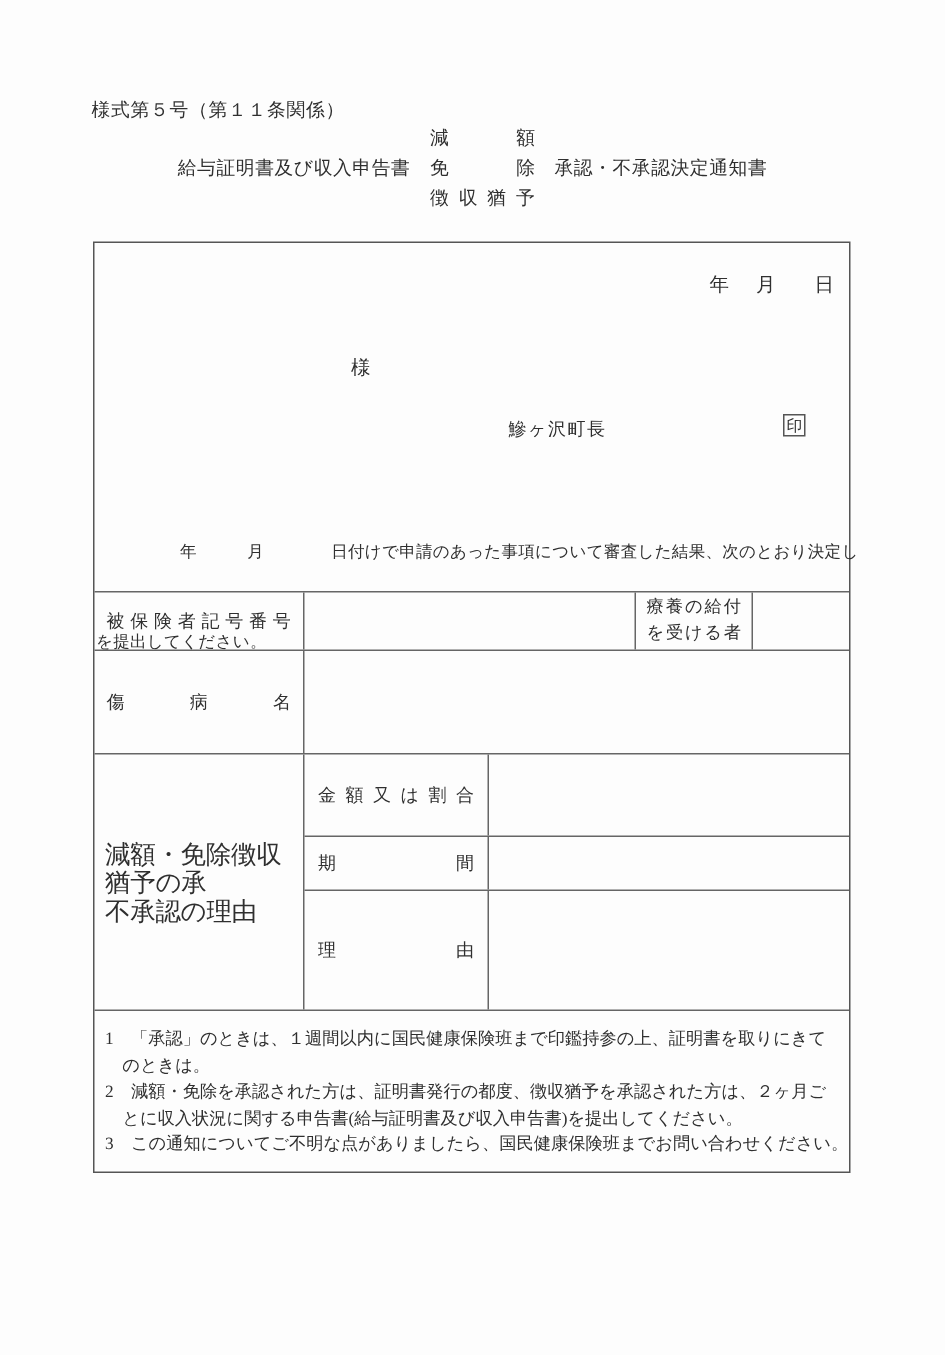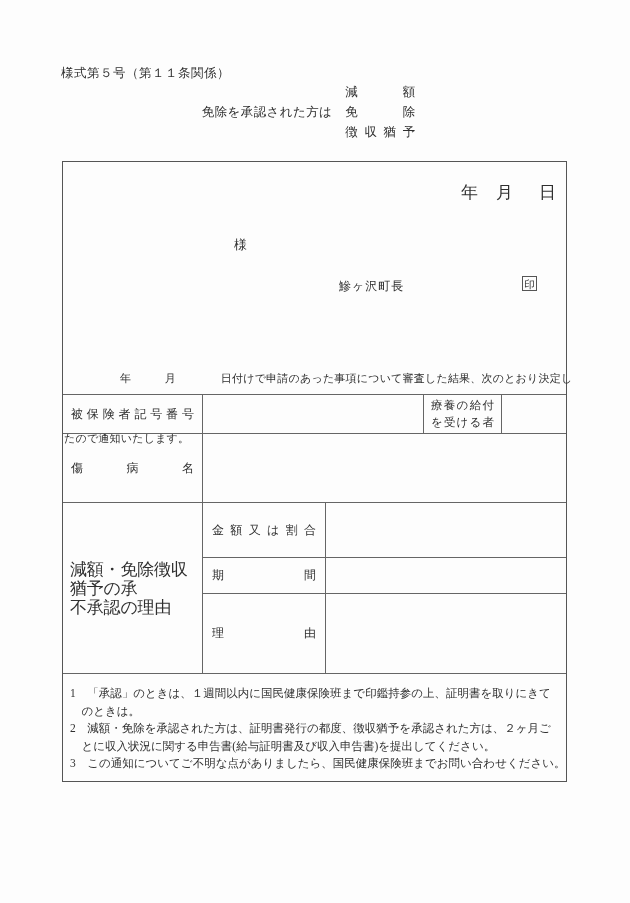--- a/index.html
+++ b/index.html
@@ -14,30 +14,30 @@
     display:flex;justify-content:center;align-items:center;font-size:12.5px;
   }
   .t-stack{margin:0 13px;width:70px;}
   .t-stack .opt{line-height:20px;height:20px;}
   .t-left,.t-right{line-height:20px;letter-spacing:.4px;}
   .justify{display:flex;justify-content:space-between;}
   .outer-box{
     position:absolute;left:62px;top:161px;width:505px;height:621px;
     border:1.5px solid #555;box-sizing:border-box;
   }
-  .date-line{position:absolute;top:19px;right:10px;font-size:17px;margin-left:36px;}
+  .date-line{position:absolute;top:19px;right:10px;font-size:13px;margin-left:36px;}
   .date-line .m{margin-left:18px;} .date-line .d{margin-left:26px;}
   .addressee{position:absolute;left:171px;top:74px;font-size:13px;}
   .sender{position:absolute;left:276px;top:116px;font-size:12px;letter-spacing:1px;}
   .seal-box{
     position:absolute;right:29px;top:114px;width:15px;height:15px;
     border:1px solid #555;font-size:10.5px;line-height:15px;text-align:center;
     box-sizing:border-box;
   }
-  .body-par{position:absolute;left:1px;top:166px;font-size:11px;line-height:20px;white-space:pre;letter-spacing:.2px;}
+  .body-par{position:absolute;left:1px;top:156px;font-size:11px;line-height:20px;white-space:pre;letter-spacing:.2px;}
   .tbl{position:absolute;left:0;top:232px;width:100%;border-top:1px solid #666;box-sizing:border-box;}
   .row{display:flex;box-sizing:border-box;}
   .bt{border-top:1px solid #666;}
   .cell{box-sizing:border-box;display:flex;align-items:center;border-right:1px solid #666;}
   .cell.last{border-right:none;flex:1;}
   .r1{height:38px;} .r2{height:69px;} .r3{height:171px;}
   .w-label{width:140px;padding:0 8px;}
   .w-val1{width:221px;}
   .w-ben{width:78px;padding:0 7px;font-size:11.5px;line-height:17px;}
   .w-sub{width:123px;padding:0 9px;}
@@ -55,53 +55,54 @@
   .note-line{white-space:pre;}
 </style>
 </head>
 <body>
 
 <div class="page">
 
   <div class="form-number">様式第５号（第１１条関係）</div>
 
   <div class="title-wrap">
-    <div class="t-left">免除を承認された方は</div>
+    <div class="t-left">給与証明書及び収入申告書</div>
     <div class="t-stack">
       <div class="opt justify">
           <span>減</span>
           <span>額</span>
         </div>
       <div class="opt justify">
           <span>免</span>
           <span>除</span>
         </div>
       <div class="opt justify">
           <span>徴</span>
           <span>収</span>
           <span>猶</span>
           <span>予</span>
         </div>
     </div>
+    <div class="t-right">承認・不承認決定通知書</div>
   </div>
 
   <div class="outer-box">
 
     <div class="date-line">
       <span class="y">年</span><span class="m">月</span><span class="d">日</span>
     </div>
 
     <div class="addressee">様</div>
 
     <div class="sender">鰺ヶ沢町長</div>
     <div class="seal-box">印</div>
 
     <div class="body-par">
       <div class="note-line">　　　　　年　　　月　　　　日付けで申請のあった事項について審査した結果、次のとおり決定し</div>
-      <div class="note-line">たので通知いたします。</div>
+      <div class="note-line">を提出してください。</div>
     </div>
 
     <div class="tbl">
 
       <div class="row r1">
         <div class="cell w-label">
           <div class="fill lbl justify">
               <span>被</span>
               <span>保</span>
               <span>険</span>

